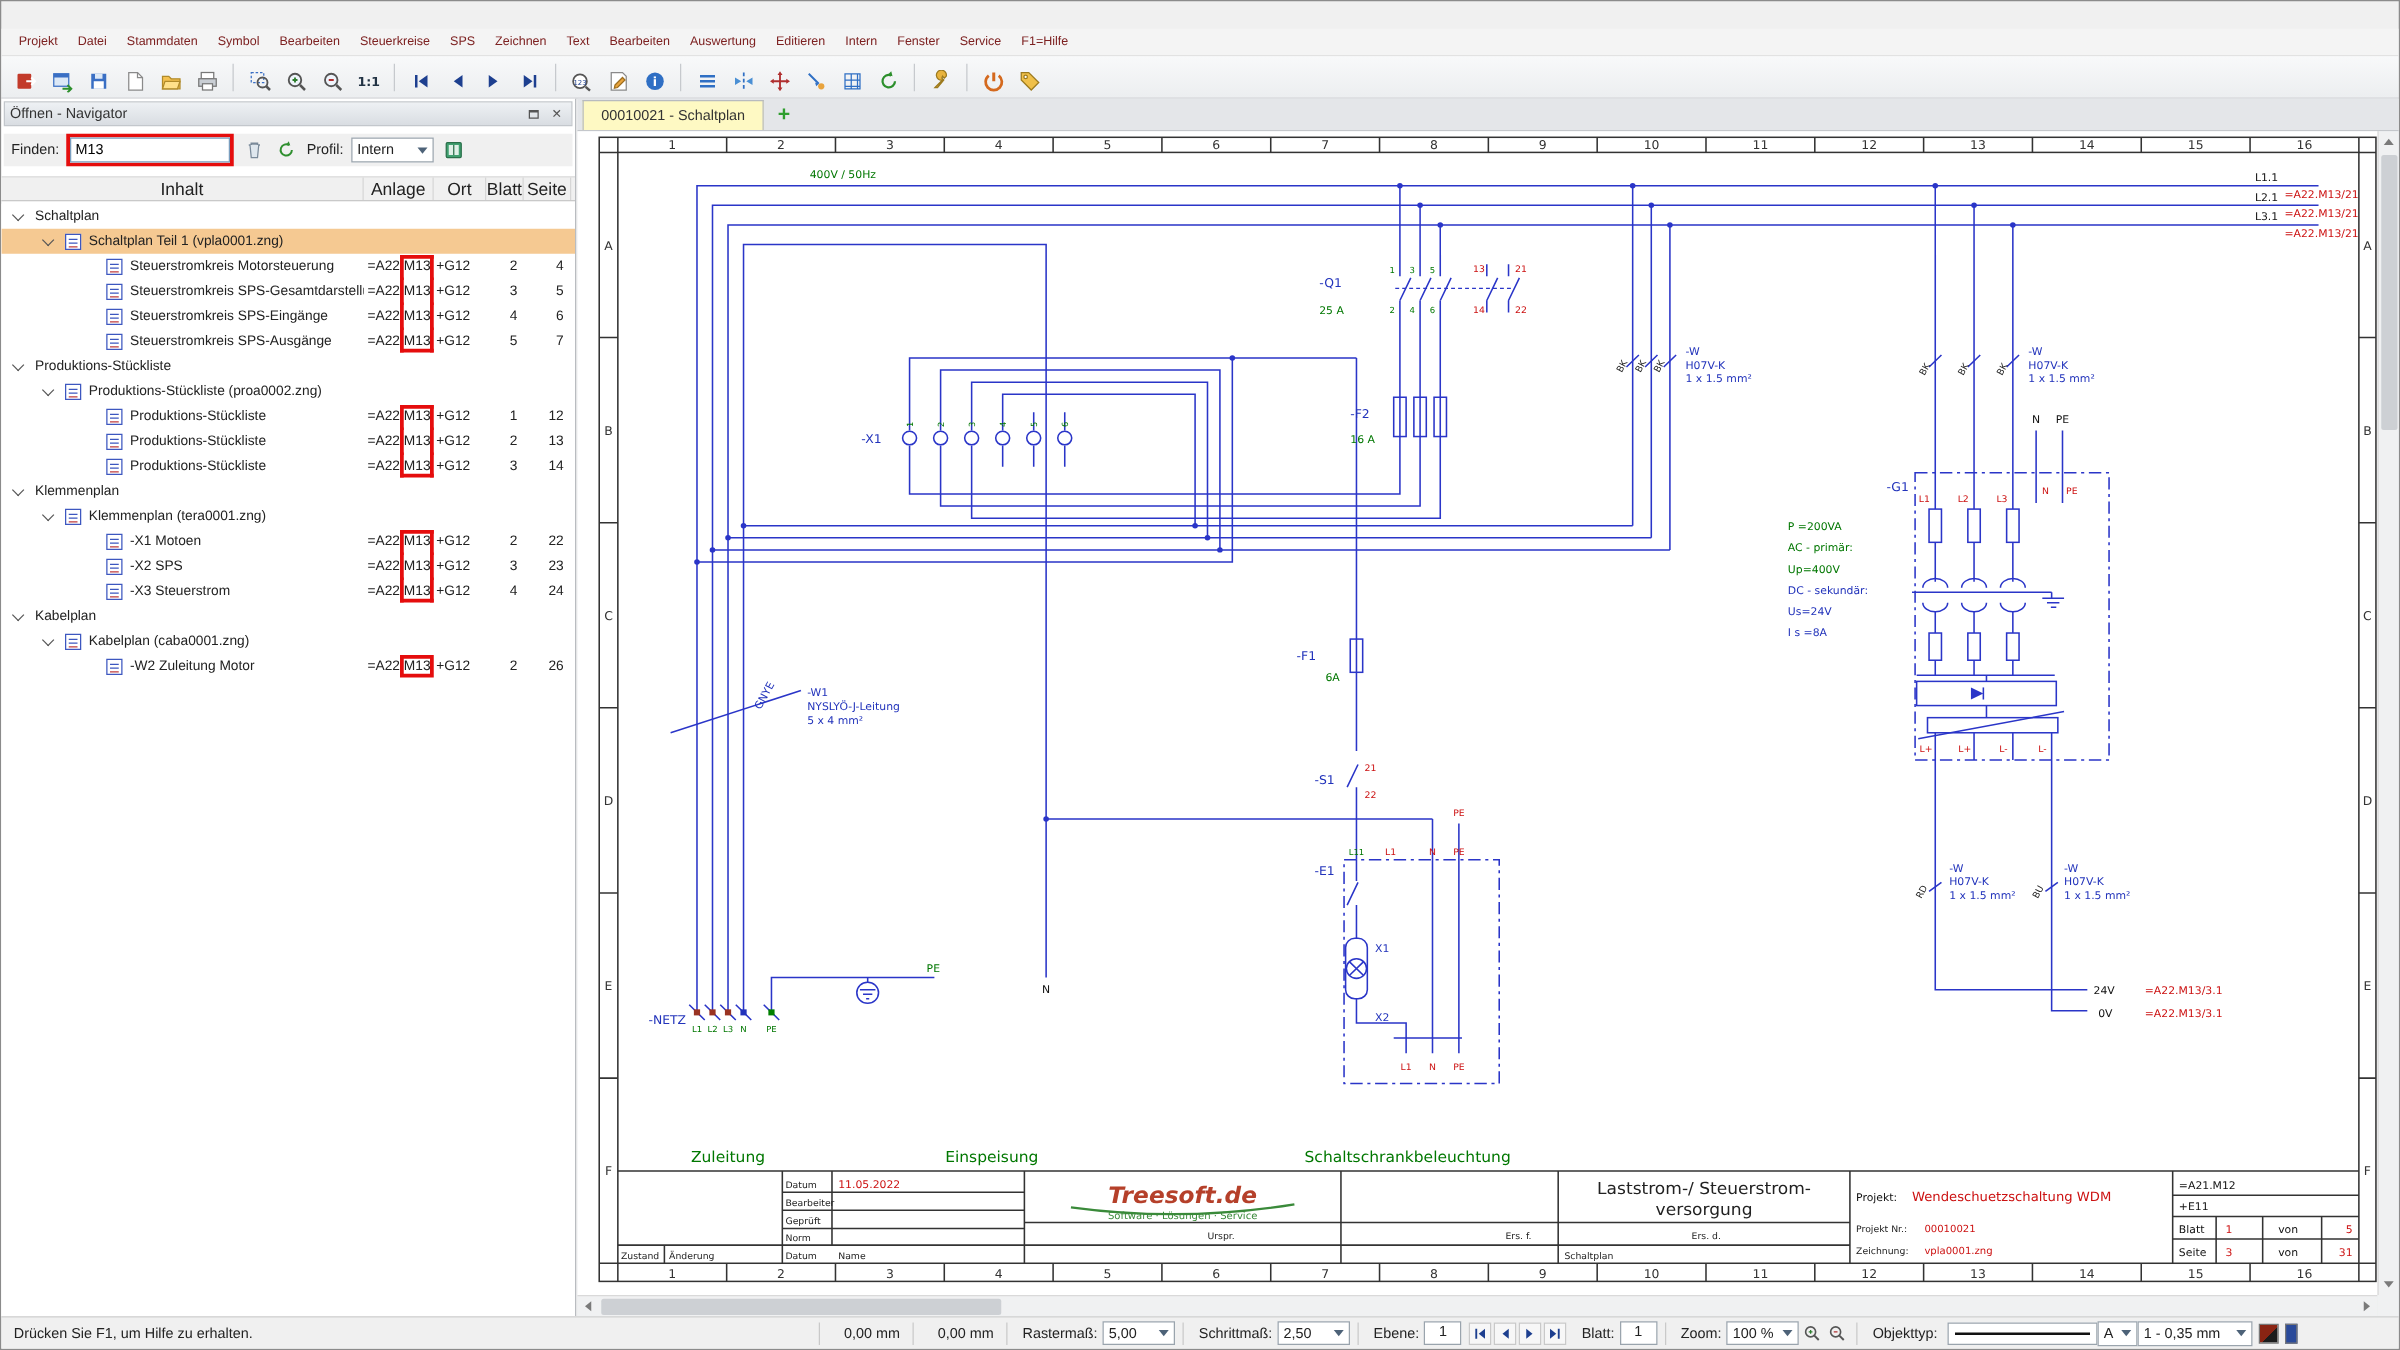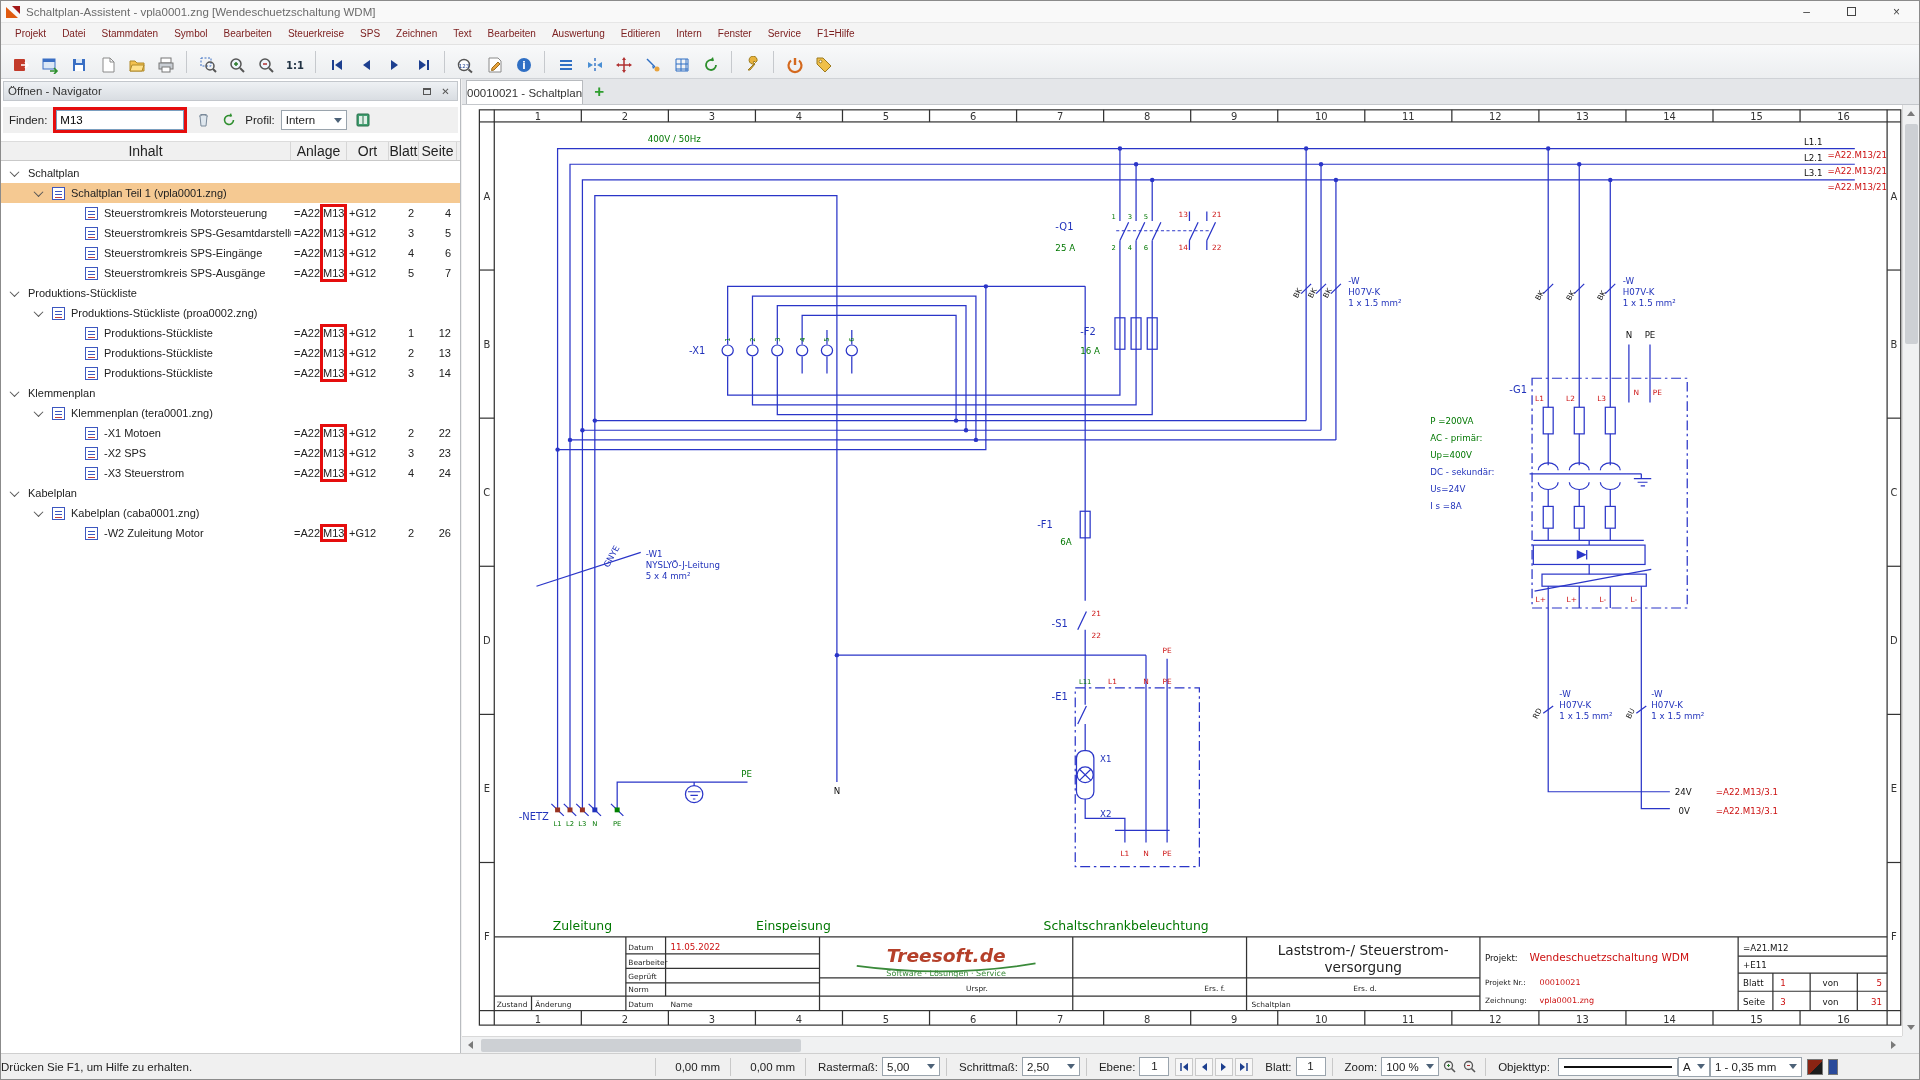--- a/index.html
+++ b/index.html
@@ -59,68 +59,57 @@
 .doc-ic::before{content:"";position:absolute;left:2px;top:3px;width:7px;height:1px;background:#3d57c0;box-shadow:0 3px 0 #3d57c0,0 6px 0 #c03d3d}
 .m13{position:relative;display:inline-block;min-width:24px;height:20px;line-height:20px}
 .m13.hl::before{content:"";position:absolute;left:-3px;right:0;top:-1px;bottom:-1px;border-left:3px solid #e50d0d;border-right:3px solid #e50d0d;pointer-events:none}
 .m13.hl-top::before{border-top:3px solid #e50d0d;top:1px}
 .m13.hl-bottom::before{border-bottom:3px solid #e50d0d;bottom:1px}
 .m13.hl-single::before{border:3px solid #e50d0d;top:1px;bottom:1px}
 
 
 .mainarea{position:absolute;left:461px;top:78px;right:0;bottom:26px;background:#e8eaed}
 .tabbar{position:absolute;left:0;top:0;right:0;height:26px;background:#e4e6e9;border-bottom:1px solid #c4c7cb;display:flex;align-items:flex-end}
-.tab{height:24px;background:#ffffff;border:1px solid #b8bbbf;border-bottom:none;margin-left:4px;display:flex;align-items:center;padding:0 0;font-size:11.5px;color:#333}
+.tab{height:24px;background:#fef9c3;border:1px solid #b8bbbf;border-bottom:none;margin-left:4px;display:flex;align-items:center;padding:0 14px;font-size:11.5px;color:#333}
 .plus-btn{width:20px;height:20px;margin:0 0 2px 6px;display:flex;align-items:center;justify-content:center;color:#2f9e2f;font-size:17px;font-weight:bold}
 .canvas{position:absolute;left:0;top:26px;right:17px;bottom:17px;background:#fff;overflow:hidden}
 .canvas svg{display:block;width:100%;height:100%}
 
 
 .vscroll{position:absolute;top:26px;right:0;width:17px;bottom:17px;background:#f0f1f2;border-left:1px solid #d9d9d9;display:flex;flex-direction:column;align-items:center}
 .hscroll{position:absolute;left:0;right:17px;bottom:0;height:17px;background:#f0f1f2;border-top:1px solid #d9d9d9;display:flex;align-items:center}
 .sc-btn{width:17px;height:17px;display:flex;align-items:center;justify-content:center;flex:none}
 .tri-up{width:0;height:0;border-left:4px solid transparent;border-right:4px solid transparent;border-bottom:5px solid #7a7a7a}
 .tri-dn{width:0;height:0;border-left:4px solid transparent;border-right:4px solid transparent;border-top:5px solid #7a7a7a}
 .tri-lf{width:0;height:0;border-top:4px solid transparent;border-bottom:4px solid transparent;border-right:5px solid #7a7a7a}
 .tri-rt{width:0;height:0;border-top:4px solid transparent;border-bottom:4px solid transparent;border-left:5px solid #7a7a7a}
 .vthumb{width:13px;height:220px;background:#cdd0d4;border-radius:2px;margin-top:2px}
 .hthumb{width:320px;height:13px;background:#cdd0d4;border-radius:2px;margin-left:2px}
 .corner{position:absolute;right:0;bottom:0;width:17px;height:17px;background:#f0f1f2}
 
 
 .statusbar{position:absolute;left:0;right:0;bottom:0;height:26px;background:#f0f0f0;border-top:1px solid #cfcfcf;display:flex;align-items:center;font-size:11.5px;color:#222}
-.sb-hint{width:648px;flex:none}
+.sb-hint{width:648px;padding-left:10px;flex:none}
 .sb-sep{width:1px;height:18px;background:#c9c9c9;margin:0 6px}
 .sb-box{min-width:62px;text-align:right;padding:0 4px}
 .sb-label{margin:0 4px 0 6px;white-space:nowrap}
 .sb-combo{min-width:58px;height:19px}
 .sb-input{width:30px;height:19px;border:1px solid #9aa4ad;background:#fff;text-align:center;line-height:17px}
 .sb-nav{display:flex;gap:2px;margin:0 6px}
 .sb-navbtn{width:18px;height:18px;display:flex;align-items:center;justify-content:center;border:1px solid #c9c9c9;background:#f7f7f7}
 .linetype-box{width:120px;height:18px;border:1px solid #9aa4ad;background:#fff;display:flex;align-items:center;padding:0 5px;margin-left:4px}
 .linetype-box i{display:block;width:100%;height:0;border-top:2px solid #111}
 .swatch{width:16px;height:16px;border:1px solid #777;background:linear-gradient(135deg,#8a2413 0 55%,#1c1c1c 55%);margin:0 5px}
 .swatch2{width:10px;height:16px;border:1px solid #777;background:#2a4a9a}
 </style>
 </head>
 <body>
 
 <div id="window">
 
-  <div class="titlebar">
-    <span class="app-logo"></span>
-    <span class="title-text">Schaltplan-Assistent - vpla0001.zng [Wendeschuetzschaltung WDM]</span>
-    <div class="win-btns">
-      <span class="win-btn">–</span>
-      <span class="win-btn">
-          <span class="max-glyph"></span>
-        </span>
-      <span class="win-btn">×</span>
-    </div>
-  </div>
 
   <nav class="menubar">
       <span class="mitem">Projekt</span>
       <span class="mitem">Datei</span>
       <span class="mitem">Stammdaten</span>
       <span class="mitem">Symbol</span>
       <span class="mitem">Bearbeiten</span>
       <span class="mitem">Steuerkreise</span>
       <span class="mitem">SPS</span>
       <span class="mitem">Zeichnen</span>

